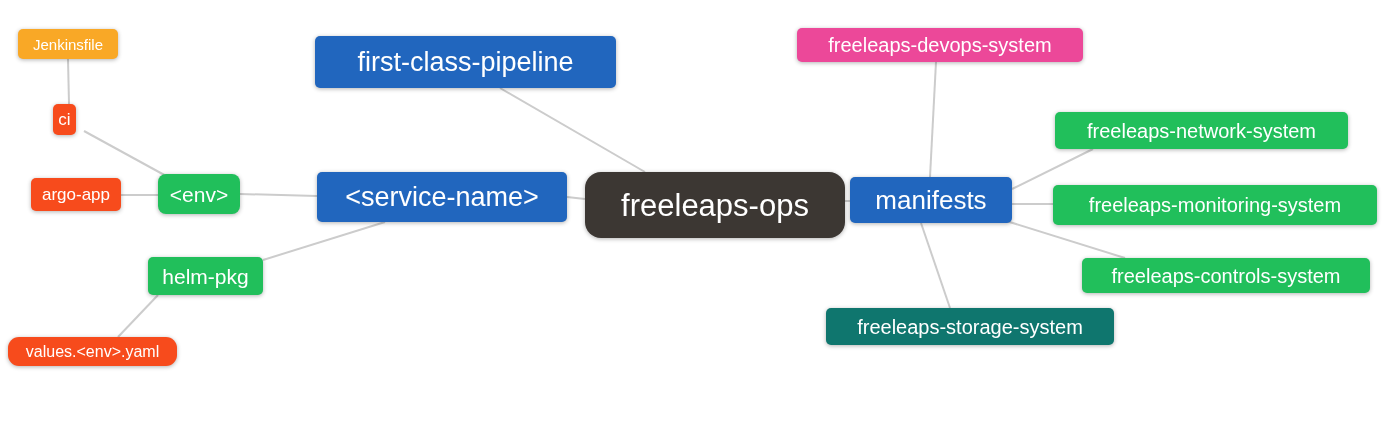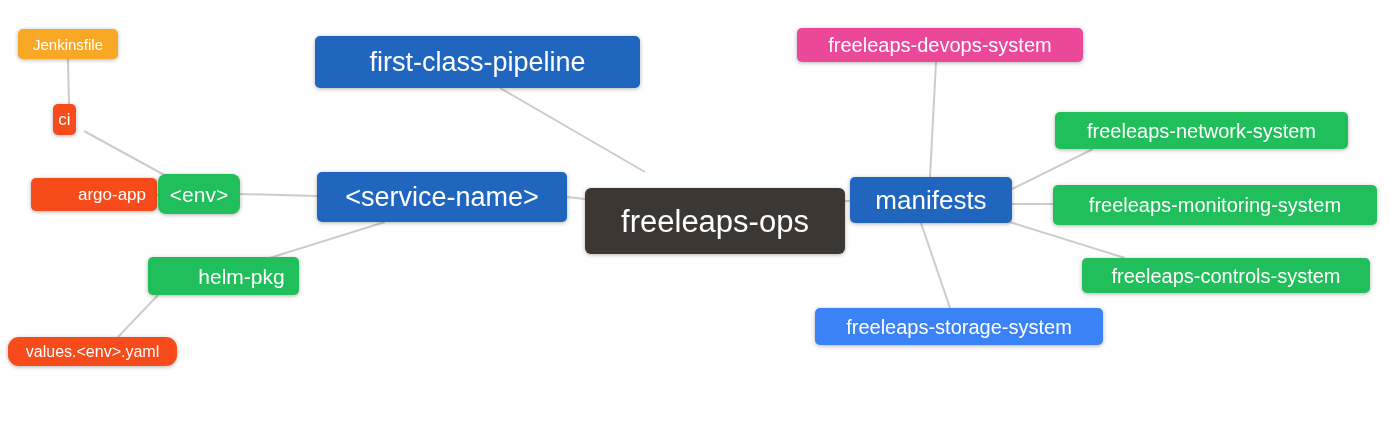--- a/index.html
+++ b/index.html
@@ -31,30 +31,30 @@
     border-radius: 5px;
     box-shadow: 0 1px 4px rgba(0,0,0,0.3);
     white-space: nowrap;
     cursor: pointer;
     line-height: 1;
   }
   #n-jenkinsfile        { left: 18px;   top: 29px;  width: 100px; height: 30px; font-size: 15px; }
   #n-ci                 { left: 53px;   top: 104px; width: 23px;  height: 31px; font-size: 17px; }
   #n-argo-app           { left: 31px;   top: 178px; width: 90px;  height: 33px; font-size: 17px; }
   #n-env                { left: 158px;  top: 174px; width: 82px;  height: 40px; font-size: 21px; border-radius: 8px; }
-  #n-first-class-pipeline { left: 315px; top: 36px; width: 325px; height: 52px; font-size: 27px; }
+  #n-first-class-pipeline { left: 315px; top: 36px; width: 301px; height: 52px; font-size: 27px; }
   #n-service-name       { left: 317px;  top: 172px; width: 250px; height: 50px; font-size: 27px; }
-  #n-freeleaps-ops      { left: 585px;  top: 172px; width: 260px; height: 66px; font-size: 31px; border-radius: 6px; margin-top: 16px; }
+  #n-freeleaps-ops      { left: 585px;  top: 172px; width: 260px; height: 66px; font-size: 31px; border-radius: 16px; }
   #n-manifests          { left: 850px;  top: 177px; width: 162px; height: 46px; font-size: 26px; }
   #n-devops-system      { left: 797px;  top: 28px;  width: 286px; height: 34px; font-size: 20px; }
   #n-network-system     { left: 1055px; top: 112px; width: 293px; height: 37px; font-size: 20px; text-align: right; }
   #n-monitoring-system  { left: 1053px; top: 185px; width: 324px; height: 40px; font-size: 20px; }
   #n-controls-system    { left: 1062px; top: 258px; width: 288px; height: 35px; font-size: 20px; margin-left: 20px; }
   #n-storage-system     { left: 815px;  top: 308px; width: 288px; height: 37px; font-size: 20px; }
-  #n-helm-pkg           { left: 148px;  top: 257px; width: 115px; height: 38px; font-size: 21px; padding-left: 36px; }
+  #n-helm-pkg           { left: 148px;  top: 257px; width: 115px; height: 38px; font-size: 21px; }
   #n-values-env-yaml    { left: 8px;    top: 337px; width: 169px; height: 29px; font-size: 16px; }
   .edge { stroke: #CCCCCC; stroke-width: 2; fill: none; }
 </style>
 </head>
 <body>
 
 <div id="canvas">
 
   <svg id="edges" width="1390" height="421">
     <line class="edge" x1="68" y1="59" x2="69" y2="104"></line>
@@ -68,27 +68,27 @@
     <line class="edge" x1="843" y1="201" x2="852" y2="201"></line>
     <line class="edge" x1="936" y1="62" x2="930" y2="177"></line>
     <line class="edge" x1="1012" y1="189" x2="1093" y2="149"></line>
     <line class="edge" x1="1012" y1="204" x2="1053" y2="204"></line>
     <line class="edge" x1="1003" y1="220" x2="1125" y2="258"></line>
     <line class="edge" x1="921" y1="223" x2="950" y2="308"></line>
   </svg>
 
   <div class="node" id="n-jenkinsfile" style="background-color: rgb(249, 168, 38);">Jenkinsfile</div>
   <div class="node" id="n-ci" style="background-color: rgb(247, 75, 28);">ci</div>
-  <div class="node" id="n-argo-app" style="background-color: rgb(247, 75, 28); padding-left: 36px;">argo-app</div>
+  <div class="node" id="n-argo-app" style="background-color: rgb(247, 75, 28);">argo-app</div>
   <div class="node" id="n-env" style="background-color: rgb(33, 191, 91);">&lt;env&gt;</div>
   <div class="node" id="n-first-class-pipeline" style="background-color: rgb(33, 102, 190);">first-class-pipeline</div>
   <div class="node" id="n-service-name" style="background-color: rgb(33, 102, 190);">&lt;service-name&gt;</div>
   <div class="node" id="n-freeleaps-ops" style="background-color: rgb(60, 55, 51);">freeleaps-ops</div>
   <div class="node" id="n-manifests" style="background-color: rgb(33, 102, 190);">manifests</div>
   <div class="node" id="n-devops-system" style="background-color: #ec4899;">freeleaps-devops-system</div>
   <div class="node" id="n-network-system" style="background-color: rgb(33, 191, 91);">freeleaps-network-system</div>
   <div class="node" id="n-monitoring-system" style="background-color: rgb(33, 191, 91);">freeleaps-monitoring-system</div>
   <div class="node" id="n-controls-system" style="background-color: rgb(33, 191, 91);">freeleaps-controls-system</div>
-  <div class="node" id="n-storage-system" style="background-color: #3b82f6;">freeleaps-storage-system</div>
+  <div class="node" id="n-storage-system" style="background-color: #0f766e; margin-left: 11px;">freeleaps-storage-system</div>
   <div class="node" id="n-helm-pkg" style="background-color: rgb(33, 191, 91);">helm-pkg</div>
   <div class="node" id="n-values-env-yaml" style="background-color: rgb(247, 75, 28); border-radius: 11px;">values.&lt;env&gt;.yaml</div>
 
 </div>
 
 </body></html>

